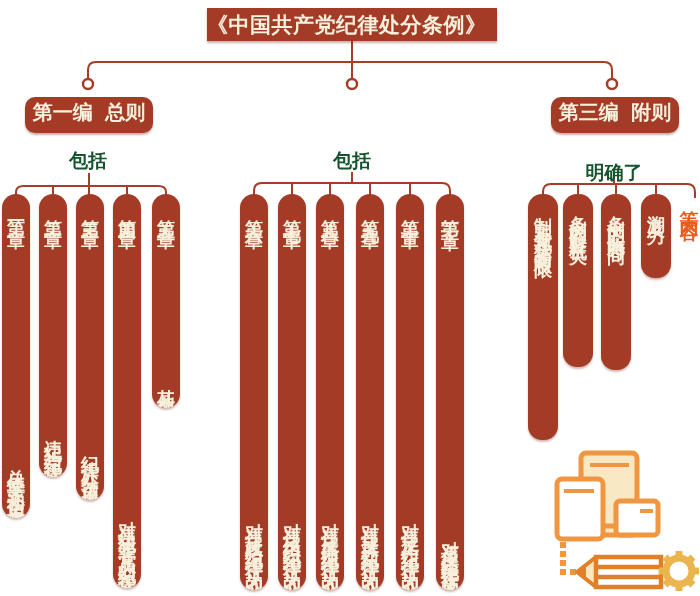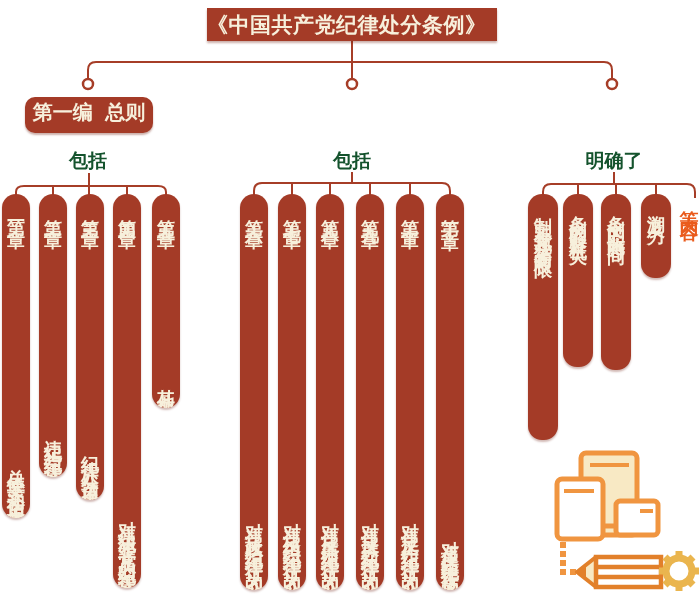--- a/index.html
+++ b/index.html
@@ -60,24 +60,25 @@
     <g fill="#ffffff" stroke="#A63D27" stroke-width="2.5">
       <circle cx="88" cy="84" r="5"></circle>
       <circle cx="352" cy="84" r="5"></circle>
       <circle cx="612" cy="84" r="5"></circle>
     </g>
   </svg>
 
   <div class="node title-box">《中国共产党纪律处分条例》</div>
 
   <div class="node branch-box" style="left:25px">第一编 总则</div>
+  <div class="node branch-box" style="left:551px">第三编 附则</div>
 
   <div class="conn-label" style="left:48px;top:148px;width:80px">包括</div>
   <div class="conn-label" style="left:312px;top:148px;width:80px">包括</div>
-  <div class="conn-label" style="left:570px;top:148px;width:88px">明确了</div>
+  <div class="conn-label" style="left:570px;top:160px;width:88px">明确了</div>
 
   <div class="pill" style="left:2px;height:324px">
     <span>第一章</span>
     <span>总体要求和适用范围</span>
   </div>
   <div class="pill" style="left:39px;height:283px">
     <span>第二章</span>
     <span>违纪与纪律处分</span>
   </div>
   <div class="pill" style="left:76px;height:306px">

